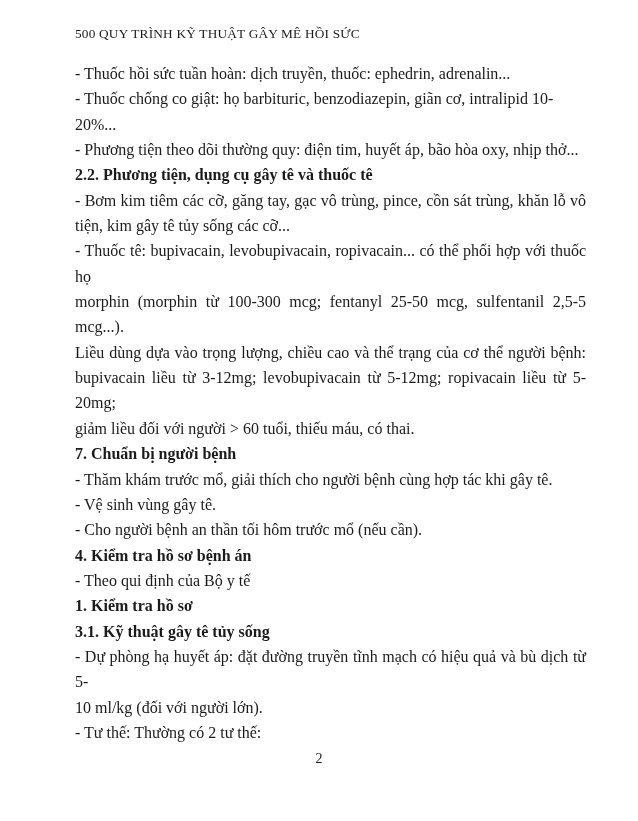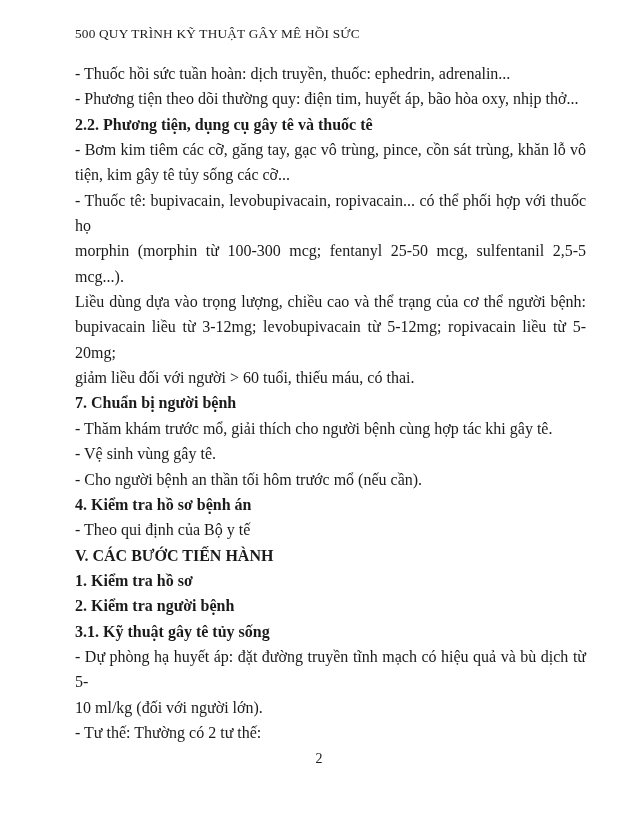--- a/index.html
+++ b/index.html
@@ -59,20 +59,23 @@
 <body>
 
 <div class="page">
   <div class="running-header">500 QUY TRÌNH KỸ THUẬT GÂY MÊ HỒI SỨC</div>
 
   <div class="content" id="content">
       <div class="block">
         <div class="line">- Thuốc hồi sức tuần hoàn: dịch truyền, thuốc: ephedrin, adrenalin...</div>
       </div>
       <div class="block">
+        <div class="line">- Thuốc chống co giật: họ barbituric, benzodiazepin, giãn cơ, intralipid 10-20%...</div>
+      </div>
+      <div class="block">
         <div class="line">- Phương tiện theo dõi thường quy: điện tim, huyết áp, bão hòa oxy, nhịp thở...</div>
       </div>
       <div class="block bold">
         <div class="line">2.2. Phương tiện, dụng cụ gây tê và thuốc tê</div>
       </div>
       <div class="block">
         <div class="line jfull">- Bơm kim tiêm các cỡ, găng tay, gạc vô trùng, pince, cồn sát trùng, khăn lỗ vô</div>
         <div class="line">tiện, kim gây tê tủy sống các cỡ...</div>
       </div>
       <div class="block">
@@ -94,27 +97,21 @@
       <div class="block">
         <div class="line">- Cho người bệnh an thần tối hôm trước mổ (nếu cần).</div>
       </div>
       <div class="block bold">
         <div class="line">4. Kiểm tra hồ sơ bệnh án</div>
       </div>
       <div class="block">
         <div class="line">- Theo qui định của Bộ y tế</div>
       </div>
       <div class="block bold">
-        <div class="line">V. CÁC BƯỚC TIẾN HÀNH</div>
-      </div>
-      <div class="block bold">
         <div class="line">1. Kiểm tra hồ sơ</div>
-      </div>
-      <div class="block bold">
-        <div class="line">2. Kiểm tra người bệnh</div>
       </div>
       <div class="block bold">
         <div class="line">3.1. Kỹ thuật gây tê tủy sống</div>
       </div>
       <div class="block">
         <div class="line jfull">- Dự phòng hạ huyết áp: đặt đường truyền tĩnh mạch có hiệu quả và bù dịch từ 5-</div>
         <div class="line">10 ml/kg (đối với người lớn).</div>
       </div>
       <div class="block">
         <div class="line">- Tư thế: Thường có 2 tư thế:</div>

